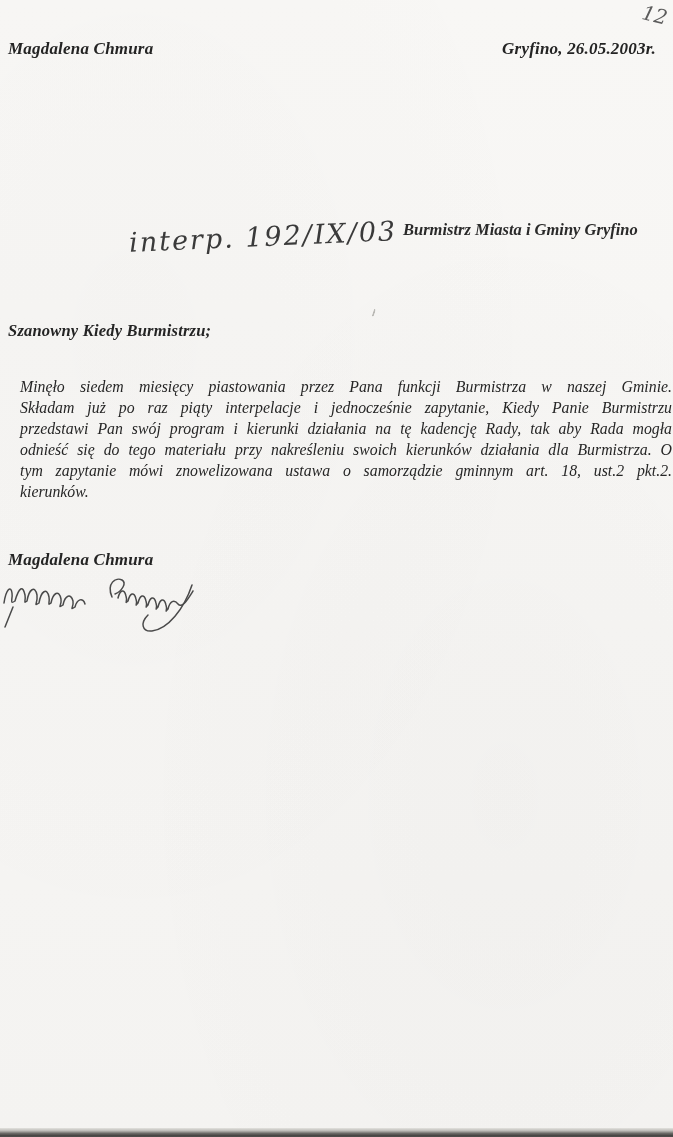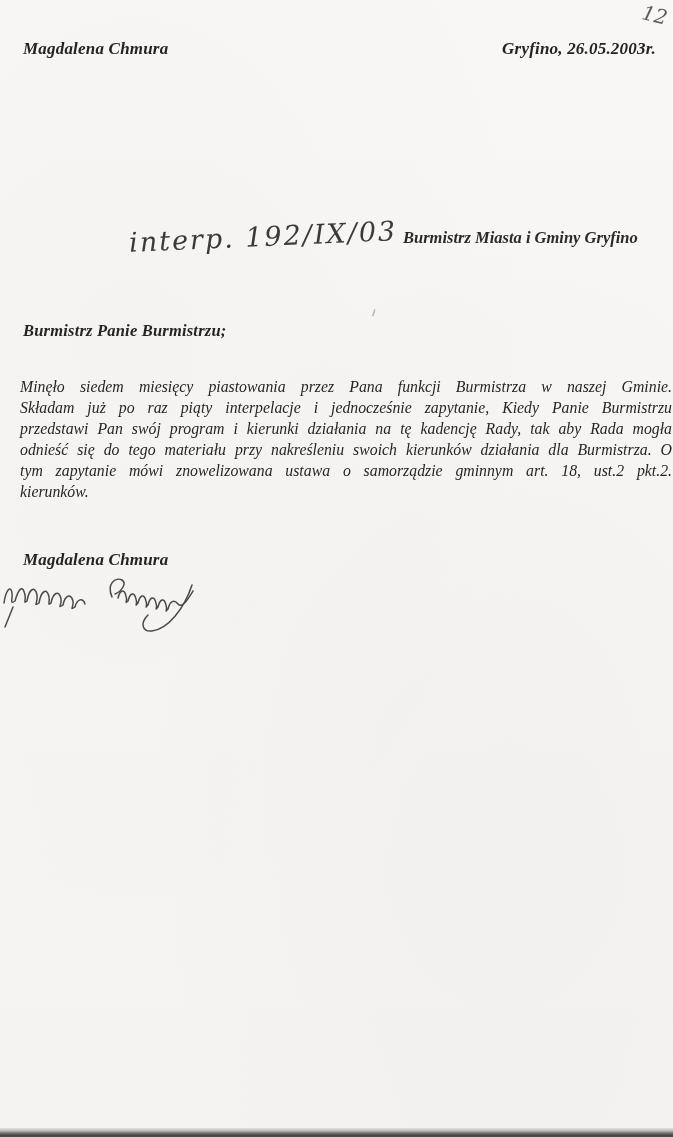--- a/index.html
+++ b/index.html
@@ -22,21 +22,20 @@
   }
   .abs { position: absolute; }
 
   
   .bold-italic {
     font-weight: bold;
     font-style: italic;
     font-size: 17px;
     letter-spacing: 0.2px;
     color: #242424;
-    margin-left: 15px;
   }
   .addressee {
     font-weight: bold;
     font-style: italic;
     font-size: 16.5px;
     color: #2a2a2a;
   }
 
   
   .handwriting {
@@ -117,25 +116,25 @@
 <div class="page">
 
   <div class="abs handwriting page-num">12</div>
 
   <div class="abs bold-italic" style="left:8px; top:39px;">Magdalena Chmura</div>
 
   <div class="abs bold-italic" style="right:17px; top:39px;">Gryfino, 26.05.2003r.</div>
 
   <div class="abs handwriting interp-note">interp. 192/IX/03</div>
 
-  <div class="abs addressee" style="left:403px; top:228px;">Burmistrz Miasta i Gminy Gryfino</div>
+  <div class="abs addressee" style="left:403px; top:220px;">Burmistrz Miasta i Gminy Gryfino</div>
 
   <div class="abs ink-tick"></div>
 
-  <div class="abs bold-italic" style="left:8px; top:321px; font-size:16.5px;">Burmistrz Panie Burmistrzu;</div>
+  <div class="abs bold-italic" style="left:8px; top:321px; font-size:16.5px;">Szanowny Kiedy Burmistrzu;</div>
 
   <div class="abs body-block">
     <div class="body-line">Minęło siedem miesięcy piastowania przez Pana funkcji Burmistrza w naszej Gminie.</div>
     <div class="body-line">Składam już po raz piąty interpelacje i jednocześnie zapytanie, Kiedy Panie Burmistrzu</div>
     <div class="body-line">przedstawi Pan swój program i kierunki działania na tę kadencję Rady, tak aby Rada mogła</div>
     <div class="body-line">odnieść się do tego materiału przy nakreśleniu swoich kierunków działania dla Burmistrza. O</div>
     <div class="body-line">tym zapytanie mówi znowelizowana ustawa o samorządzie gminnym art. 18, ust.2 pkt.2.</div>
     <div class="body-line last">kierunków.</div>
   </div>
 

